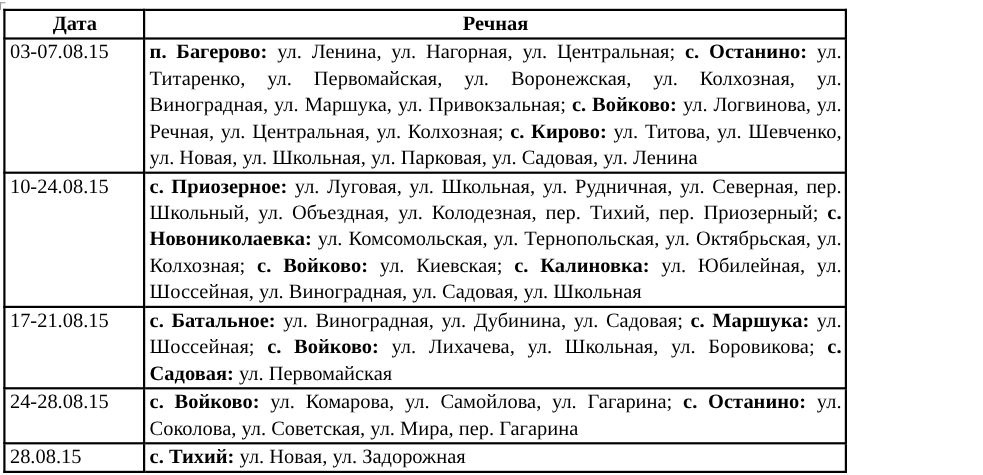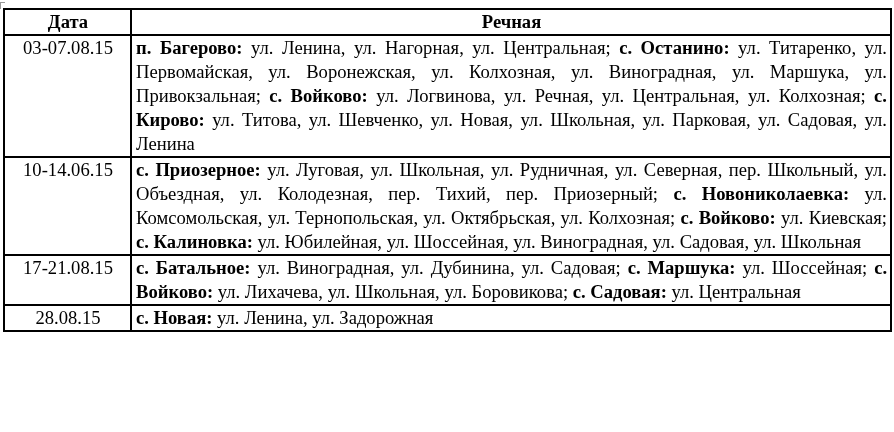--- a/index.html
+++ b/index.html
@@ -1,20 +1,20 @@
 <!DOCTYPE html>
 <html><head>
 <meta charset="utf-8">
 <style>
   html, body { margin: 0; padding: 0; background: #ffffff; }
   body { width: 894px; height: 432px; position: relative; overflow: hidden; font-family: "Liberation Serif", "DejaVu Serif", serif; color: #000; }
-  table.sched { position: absolute; left: 3px; top: 8px; width: 889px; border-collapse: collapse; font-size: 18.6px; line-height: 24px; border-radius: 28px; }
+  table.sched { position: absolute; left: 3px; top: 8px; width: 767px; border-collapse: collapse; font-size: 18.6px; line-height: 24px; border-radius: 28px; }
   table.sched td, table.sched th { border: 2px solid #000; padding: 0 3px 0 4px; vertical-align: top; }
   th { font-weight: bold; text-align: center; height: 24px; }
-  td.date { width: 118px; text-align: center; white-space: nowrap; }
+  td.date { width: 118px; text-align: left; white-space: nowrap; }
   td.addr { text-align: justify; text-align-last: left; }
   b { font-weight: bold; }
   .corner-mark { position: absolute; width: 4px; height: 6px; border-left: 1px solid #999; border-top: 1px solid #999; }
 </style>
 </head>
 <body>
 
 <span class="corner-mark" style="left:0;top:2px;"></span>
 
 <table class="sched">
@@ -23,25 +23,29 @@
       <th>Дата</th>
       <th>Речная</th>
     </tr>
   </thead>
   <tbody id="rows">
       <tr>
         <td class="date">03-07.08.15</td>
         <td class="addr"><b>п. Багерово:</b><span> ул. Ленина, ул. Нагорная, ул. Центральная; </span><b>с. Останино:</b><span> ул. Титаренко, ул. Первомайская, ул. Воронежская, ул. Колхозная, ул. Виноградная, ул. Маршука, ул. Привокзальная; </span><b>с. Войково:</b><span> ул. Логвинова, ул. Речная, ул. Центральная, ул. Колхозная; </span><b>с. Кирово:</b><span> ул. Титова, ул. Шевченко, ул. Новая, ул. Школьная, ул. Парковая, ул. Садовая, ул. Ленина</span></td>
       </tr>
       <tr>
-        <td class="date">10-14.06.15</td>
+        <td class="date">10-24.08.15</td>
         <td class="addr"><b>с. Приозерное:</b><span> ул. Луговая, ул. Школьная, ул. Рудничная, ул. Северная, пер. Школьный, ул. Объездная, ул. Колодезная, пер. Тихий, пер. Приозерный; </span><b>с. Новониколаевка:</b><span> ул. Комсомольская, ул. Тернопольская, ул. Октябрьская, ул. Колхозная; </span><b>с. Войково:</b><span> ул. Киевская; </span><b>с. Калиновка:</b><span> ул. Юбилейная, ул. Шоссейная, ул. Виноградная, ул. Садовая, ул. Школьная</span></td>
       </tr>
       <tr>
         <td class="date">17-21.08.15</td>
-        <td class="addr"><b>с. Батальное:</b><span> ул. Виноградная, ул. Дубинина, ул. Садовая; </span><b>с. Маршука:</b><span> ул. Шоссейная; </span><b>с. Войково:</b><span> ул. Лихачева, ул. Школьная, ул. Боровикова; </span><b>с. Садовая:</b><span> ул. Центральная</span></td>
+        <td class="addr"><b>с. Батальное:</b><span> ул. Виноградная, ул. Дубинина, ул. Садовая; </span><b>с. Маршука:</b><span> ул. Шоссейная; </span><b>с. Войково:</b><span> ул. Лихачева, ул. Школьная, ул. Боровикова; </span><b>с. Садовая:</b><span> ул. Первомайская</span></td>
+      </tr>
+      <tr>
+        <td class="date">24-28.08.15</td>
+        <td class="addr"><b>с. Войково:</b><span> ул. Комарова, ул. Самойлова, ул. Гагарина; </span><b>с. Останино:</b><span> ул. Соколова, ул. Советская, ул. Мира, пер. Гагарина</span></td>
       </tr>
       <tr>
         <td class="date">28.08.15</td>
-        <td class="addr"><b>с. Новая:</b><span> ул. Ленина, ул. Задорожная</span></td>
+        <td class="addr"><b>с. Тихий:</b><span> ул. Новая, ул. Задорожная</span></td>
       </tr>
     </tbody>
 </table>
 
 </body></html>

